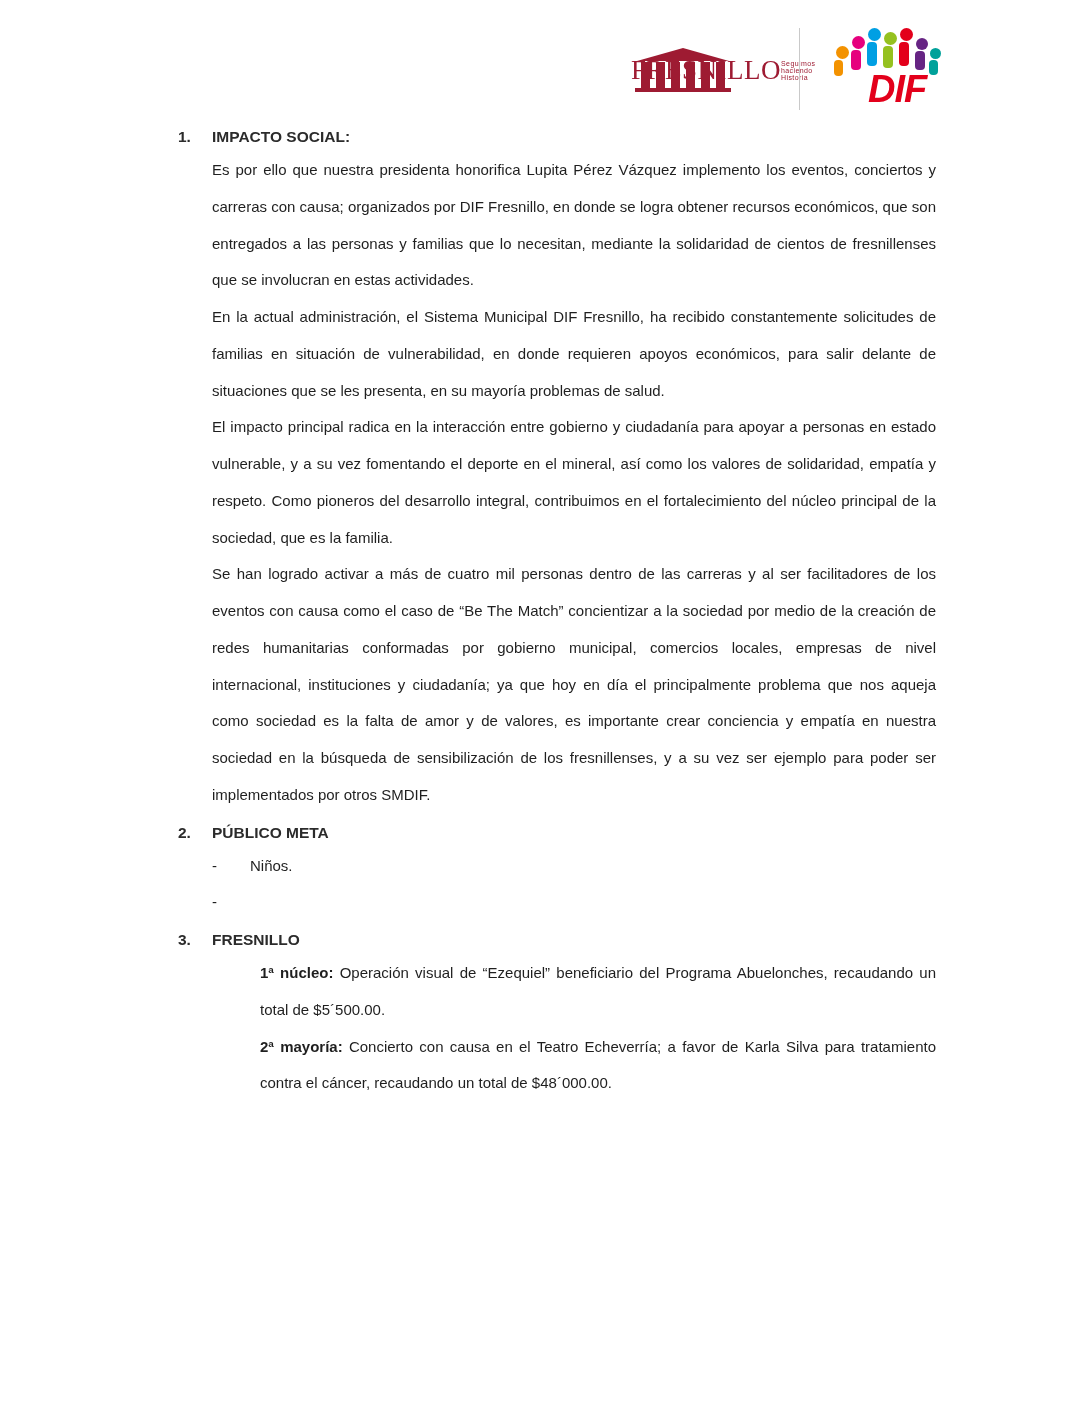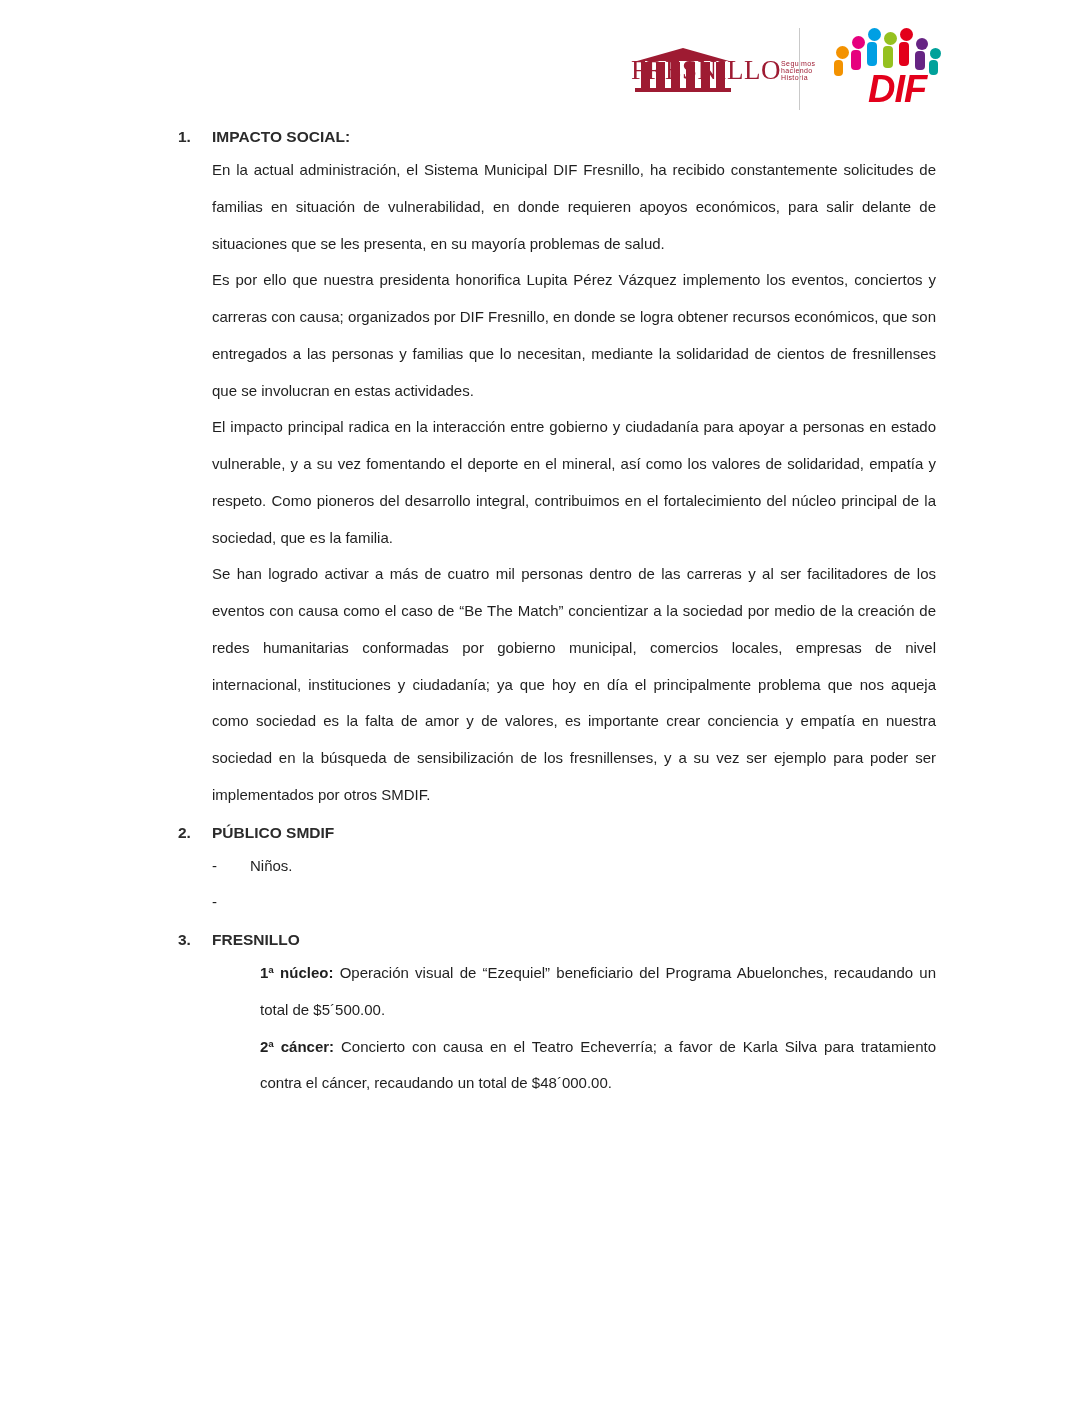--- a/index.html
+++ b/index.html
@@ -239,31 +239,31 @@
     </div>
   </div>
 
 
   <div class="section">
     <div class="section-head">
       <span class="section-num">1.</span>
       <span>IMPACTO SOCIAL:</span>
     </div>
     <div class="section-body">
+      <p class="para">Es por ello que nuestra presidenta honorifica Lupita Pérez Vázquez implemento los eventos, conciertos y carreras con causa; organizados por DIF Fresnillo, en donde se logra obtener recursos económicos, que son entregados a las personas y familias que lo necesitan, mediante la solidaridad de cientos de fresnillenses que se involucran en estas actividades.</p>
       <p class="para">En la actual administración, el Sistema Municipal DIF Fresnillo, ha recibido constantemente solicitudes de familias en situación de vulnerabilidad, en donde requieren apoyos económicos, para salir delante de situaciones que se les presenta, en su mayoría problemas de salud.</p>
-      <p class="para">Es por ello que nuestra presidenta honorifica Lupita Pérez Vázquez implemento los eventos, conciertos y carreras con causa; organizados por DIF Fresnillo, en donde se logra obtener recursos económicos, que son entregados a las personas y familias que lo necesitan, mediante la solidaridad de cientos de fresnillenses que se involucran en estas actividades.</p>
       <p class="para">El impacto principal radica en la interacción entre gobierno y ciudadanía para apoyar a personas en estado vulnerable, y a su vez fomentando el deporte en el mineral, así como los valores de solidaridad, empatía y respeto. Como pioneros del desarrollo integral, contribuimos en el fortalecimiento del núcleo principal de la sociedad, que es la familia.</p>
       <p class="para">Se han logrado activar a más de cuatro mil personas dentro de las carreras y al ser facilitadores de los eventos con causa como el caso de “Be The Match” concientizar a la sociedad por medio de la creación de redes humanitarias conformadas por gobierno municipal, comercios locales, empresas de nivel internacional, instituciones y ciudadanía; ya que hoy en día el principalmente problema que nos aqueja como sociedad es la falta de amor y de valores, es importante crear conciencia y empatía en nuestra sociedad en la búsqueda de sensibilización de los fresnillenses, y a su vez ser ejemplo para poder ser implementados por otros SMDIF.</p>
     </div>
   </div>
 
   <div class="section">
     <div class="section-head">
       <span class="section-num">2.</span>
-      <span>PÚBLICO SMDIF</span>
+      <span>PÚBLICO META</span>
     </div>
     <ul class="bullets">
       <li>
         <span class="dash">-</span>
         <span>Niños.</span>
       </li>
       <li>
         <span class="dash">-</span>
       </li>
     </ul>
@@ -272,18 +272,18 @@
   <div class="section">
     <div class="section-head">
       <span class="section-num">3.</span>
       <span>FRESNILLO</span>
     </div>
     <div class="editions">
       <p class="edition">
         <b>1ª núcleo:</b><span> Operación visual de “Ezequiel” beneficiario del Programa Abuelonches, recaudando un total de $5´500.00.</span>
       </p>
       <p class="edition">
-        <b>2ª cáncer:</b><span> Concierto con causa en el Teatro Echeverría;  a favor de Karla Silva para tratamiento contra el cáncer, recaudando un total de $48´000.00.</span>
+        <b>2ª mayoría:</b><span> Concierto con causa en el Teatro Echeverría;  a favor de Karla Silva para tratamiento contra el cáncer, recaudando un total de $48´000.00.</span>
       </p>
     </div>
   </div>
 
 </div>
 
 </body></html>

